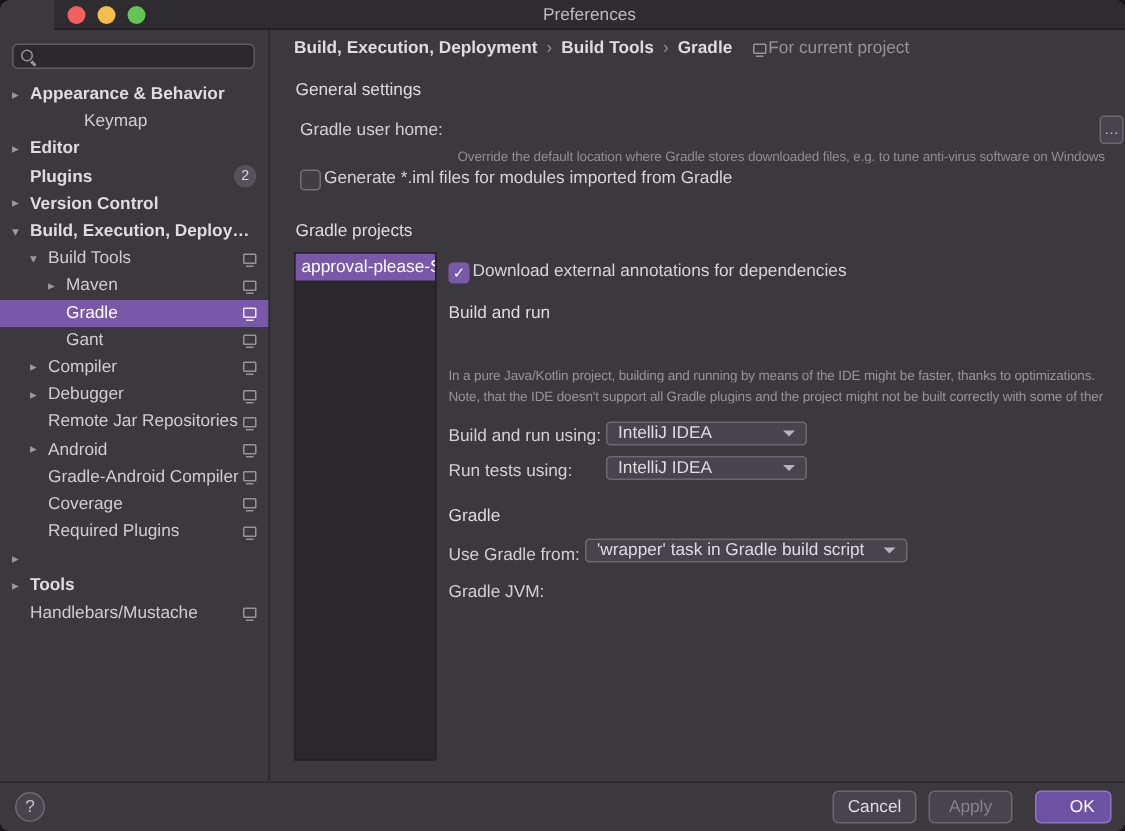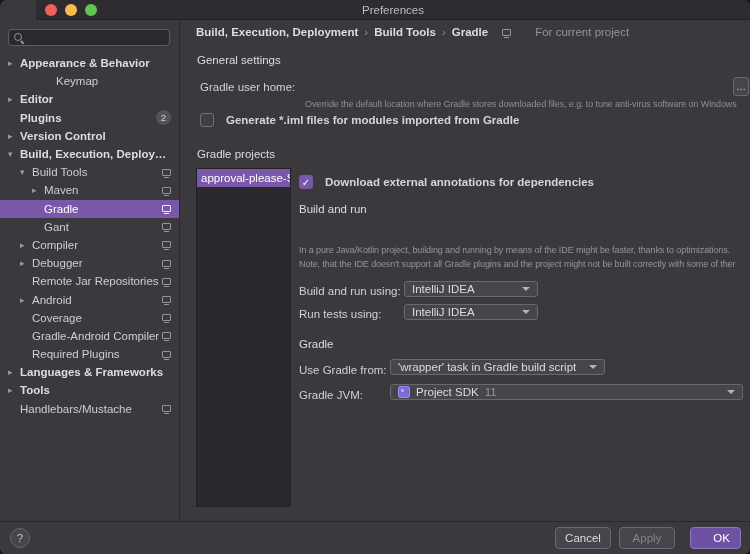--- a/index.html
+++ b/index.html
@@ -46,33 +46,33 @@
     border-radius: 1px; position: relative; flex: none; }
   .scope-icon::after { content: ""; position: absolute; left: 1px; right: 1px; bottom: -3px;
     height: 1px; background: #96949a; }
   .tree-row.selected .scope-icon { border-color: #efeaf6; }
   .tree-row.selected .scope-icon::after { background: #efeaf6; }
   
   .main { position: absolute; left: 181px; top: 20px; right: 0; bottom: 33px; overflow: hidden; }
   .breadcrumb { position: absolute; left: 15px; top: 6px; display: flex; align-items: center; }
   .crumb { font-weight: bold; color: #dedce1; white-space: nowrap; }
   .crumb-sep { color: #96949a; margin: 0 6px; }
-  .scope-note { color: #96949a; margin-left: 14px; display: inline-flex; align-items: center; gap: 24px; }
+  .scope-note { color: #96949a; margin-left: 14px; display: inline-flex; align-items: center; gap: 1px; }
   .scope-note .scope-icon { margin-left: 0; }
   .section-title { position: absolute; color: #dedce1; }
   .label { position: absolute; color: #d2d0d4; white-space: nowrap; }
   .field { position: absolute; background: #2b292d; border: 1px solid #5f5d63; border-radius: 3px;
     color: #8f8d93; padding: 0 6px; font: inherit; height: 19px; outline: none; }
   .browse-btn { position: absolute; background: #47444b; border: 1px solid #6b6870; border-radius: 3px;
     color: #c6c4ca; font-size: 10px; line-height: 1; }
   .help { position: absolute; color: #8f8d93; font-size: 9px; letter-spacing: -0.1px;
     white-space: nowrap; overflow: hidden; right: 0; }
   .desc { position: absolute; color: #96949a; font-size: 9px; letter-spacing: -0.1px;
     white-space: nowrap; overflow: hidden; right: 0; }
-  .check-row { position: absolute; display: flex; align-items: center; gap: 12px; font-weight: bold; }
+  .check-row { position: absolute; display: flex; gap: 2px; }
   .checkbox { width: 14px; height: 14px; border: 1px solid #716f76; border-radius: 3px;
     background: #403e43; display: inline-flex; align-items: center; justify-content: center;
     flex: none; font-size: 10px; color: #fff; }
   .checkbox.checked { background: var(--accent, #7a58a9); border-color: var(--accent, #7a58a9); }
   .check-label { color: #d6d4d8; white-space: nowrap; }
   .projects-list { position: absolute; background: #2a282c; border: 1px solid #232125; overflow: hidden; }
   .project-item { height: 18px; line-height: 18px; padding: 0 4px; white-space: nowrap;
     overflow: hidden; color: #cfcdd2; }
   .project-item.selected { background: var(--accent, #7a58a9); color: #fff; }
   .dropdown { position: absolute; height: 16px; background: #47444b; border: 1px solid #6b6870;
@@ -179,36 +179,35 @@
           <span class="tree-label">Remote Jar Repositories</span>
           <span class="scope-icon"></span>
         </div>
         <div class="tree-row" style="padding-left: 20px;">
           <span class="tree-arrow">▸</span>
           <span class="tree-label">Android</span>
           <span class="scope-icon"></span>
         </div>
         <div class="tree-row" style="padding-left: 20px;">
           <span class="tree-arrow"></span>
+          <span class="tree-label">Gradle-Android Compiler</span>
+          <span class="scope-icon"></span>
+        </div>
+        <div class="tree-row" style="padding-left: 20px;">
+          <span class="tree-arrow"></span>
           <span class="tree-label">Coverage</span>
           <span class="scope-icon"></span>
         </div>
         <div class="tree-row" style="padding-left: 20px;">
           <span class="tree-arrow"></span>
-          <span class="tree-label">Gradle-Android Compiler</span>
-          <span class="scope-icon"></span>
-        </div>
-        <div class="tree-row" style="padding-left: 20px;">
-          <span class="tree-arrow"></span>
           <span class="tree-label">Required Plugins</span>
           <span class="scope-icon"></span>
         </div>
         <div class="tree-row" style="padding-left: 8px;">
           <span class="tree-arrow">▸</span>
-          <span class="tree-label bold">Languages &amp; Frameworks</span>
         </div>
         <div class="tree-row" style="padding-left: 8px;">
           <span class="tree-arrow">▸</span>
           <span class="tree-label bold">Tools</span>
         </div>
         <div class="tree-row" style="padding-left: 8px; align-items: center;">
           <span class="tree-arrow"></span>
           <span class="tree-label">Handlebars/Mustache</span>
           <span class="scope-icon"></span>
         </div>
@@ -268,26 +267,20 @@
 
     <div class="section-title" style="left:118px;top:318px">Gradle</div>
 
     <div class="label" style="left:118px;top:344px">Use Gradle from:</div>
     <div class="dropdown" style="left:209px;top:339px;width:215px">
       <span class="dd-value">'wrapper' task in Gradle build script</span>
       <span class="dd-arrow"></span>
     </div>
 
     <div class="label" style="left:118px;top:369px">Gradle JVM:</div>
-    <div class="dropdown" style="left:209px;top:364px;width:353px">
-      <span class="sdk-icon"></span>
-      <span class="dd-value">Project SDK</span>
-      <span class="dd-value dim">11</span>
-      <span class="dd-arrow"></span>
-    </div>
 
   </div>
 
   <div class="footer">
     <button class="help-btn">?</button>
     <button class="btn cancel">Cancel</button>
     <button class="btn apply">Apply</button>
     <button class="btn ok">OK</button>
   </div>
 

